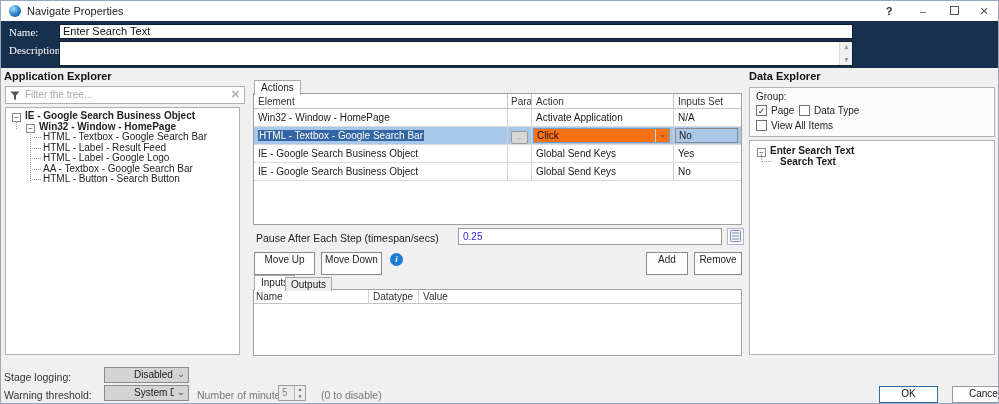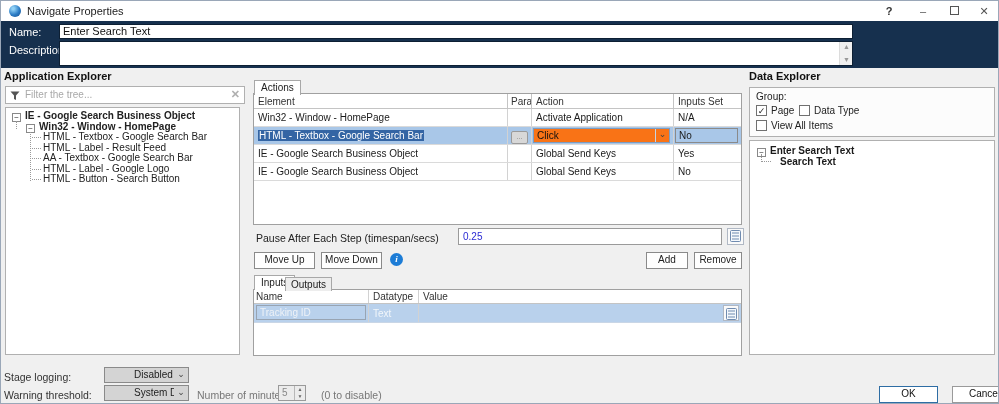--- a/index.html
+++ b/index.html
@@ -15,21 +15,21 @@
   .ctrl { position:absolute; top:0; width:28px; height:20px; text-align:center; line-height:20px;
           color:#555; font-size:11px; cursor:default; }
   .ctrl-help  { left:874px; color:#333; font-weight:bold; }
   .ctrl-min   { left:908px; }
   .ctrl-max   { left:939px; }
   .ctrl-close { left:969px; }
   .max-box { display:inline-block; width:9px; height:9px; border:1px solid #555; margin-top:5px; }
 
   
   .header { position:absolute; left:0; top:20px; width:997px; height:47px; background:#16304e; }
-  .h-label { position:absolute; color:#ffffff; font-size:11px; }
+  .h-label { position:absolute; color:#ffffff; font-size:11px;font-family:Liberation Serif, serif; }
   .name-input { position:absolute; left:58px; top:3px; width:794px; height:15px; background:#fff;
                 border:1px solid #0d1f33; font-size:11px; line-height:13px; padding:0 3px; color:#111; }
   .desc-box { position:absolute; left:58px; top:20px; width:794px; height:25px; background:#fff;
               border:1px solid #0d1f33; font-size:11px; color:#111; }
   .desc-scroll { position:absolute; right:0; top:0; width:13px; height:23px; background:#f0f0f0;
                  border-left:1px solid #dcdcdc; }
   .scroll-arrow { position:absolute; left:0; width:13px; height:10px; text-align:center;
                   font-size:7px; color:#999; line-height:10px; }
 
   
@@ -84,21 +84,21 @@
   .combo-arrow { width:14px; text-align:center; font-size:9px; line-height:11px; color:#444;
                  border-left:1px solid #c8d4e2; }
   .cell-box { height:15px; margin:1px 3px 0 0; border:1px solid #8a8a8a; line-height:13px; padding-left:3px; }
 
   
   .pause-label { position:absolute; left:255px; top:231px; font-size:10.5px; color:#222; }
   .pause-input { position:absolute; left:457px; top:227px; width:264px; height:17px; background:#fff;
                  border:1px solid #9a9a9a; font-size:10px; color:#2a2ad4; line-height:15px; padding-left:4px; }
   .expr-btn { position:absolute; width:17px; height:17px; background:#fafafa; border:1px solid #b0b8c4;
               text-align:center; padding-top:1px; }
-  .btn { position:absolute; top:251px; height:17px; background:#fefefe; border:1px solid #8a8a8a;
+  .btn { position:absolute; top:251px; height:23px; background:#fefefe; border:1px solid #8a8a8a;
          font-size:10px; line-height:14px; text-align:center; color:#222; }
   .info-icon { position:absolute; left:389px; top:252px; width:13px; height:13px; border-radius:50%;
                background:#1c7cd6; color:#fff; font-size:9px; font-weight:bold; text-align:center;
                line-height:13px; font-family:"Liberation Serif", serif; font-style:italic; }
 
   
   .io-grid { left:252px; top:288px; width:489px; height:67px; }
   .io-head { height:14px; line-height:14px; }
   .io-row { height:19px; line-height:19px; background:#b9d1ec; border-bottom:1px solid #c9d6e6;
             position:relative; }
@@ -181,22 +181,22 @@
   </div>
 
   <div class="ae-tree">
     <div class="tree">
       <div class="vline vline1"></div>
       <div class="vline vline2"></div>
       <div class="titem lvl0"><span class="expander">−</span><span>IE - Google Search Business Object</span></div>
       <div class="titem lvl1"><span class="expander">−</span><span>Win32 - Window - HomePage</span></div>
       <div class="titem lvl2"><span>HTML - Textbox - Google Search Bar</span></div>
       <div class="titem lvl2"><span>HTML - Label - Result Feed</span></div>
+      <div class="titem lvl2"><span>HTML - Label - Google Logo</span></div>
       <div class="titem lvl2"><span>AA - Textbox - Google Search Bar</span></div>
-      <div class="titem lvl2"><span>HTML - Label - Google Logo</span></div>
       <div class="titem lvl2"><span>HTML - Button - Search Button</span></div>
     </div>
   </div>
 
   <div class="tab" style="left:253px; top:79px;">Actions</div>
 
   <div class="grid actions-grid">
     <div class="g-head a-head">
       <div class="c-el head-cell">Element</div>
       <div class="c-pa head-cell">Para...</div>
@@ -255,37 +255,20 @@
 
   <div class="tab" style="left:253px; top:274px;">Inputs</div>
   <div class="tab tab-inactive" style="left:284px; top:274px;">Outputs</div>
 
   <div class="grid io-grid">
     <div class="g-head io-head">
       <div class="io-name">Name</div>
       <div class="io-dt">Datatype</div>
       <div class="io-val" style="padding-left:4px;">Value</div>
     </div>
-    <div class="g-row io-row">
-      <div class="io-name">
-        <span class="name-box">Tracking ID</span>
-      </div>
-      <div class="io-dt io-dt-text">Text</div>
-      <div class="io-val">
-        <span></span>
-        <div class="io-expr">
-          <svg width="11" height="12" viewBox="0 0 11 12">
-            <rect x="0.5" y="0.5" width="10" height="11" rx="1" fill="#f4f8fc" stroke="#6f8bb0"></rect>
-            <line x1="2" y1="3" x2="9" y2="3" stroke="#6f8bb0"></line>
-            <line x1="2" y1="6" x2="9" y2="6" stroke="#6f8bb0"></line>
-            <line x1="2" y1="9" x2="9" y2="9" stroke="#6f8bb0"></line>
-          </svg>
-        </div>
-      </div>
-    </div>
   </div>
 
   <div class="panel-title" style="left:748px; top:69px;">Data Explorer</div>
 
   <div class="group-box">
     <div class="gb-label">Group:</div>
     <span class="cb" style="left:6px; top:17px;">✓</span>
     <span class="cb-label" style="left:21px; top:17px;">Page</span>
     <span class="cb" style="left:49px; top:17px;"></span>
     <span class="cb-label" style="left:64px; top:17px;">Data Type</span>

